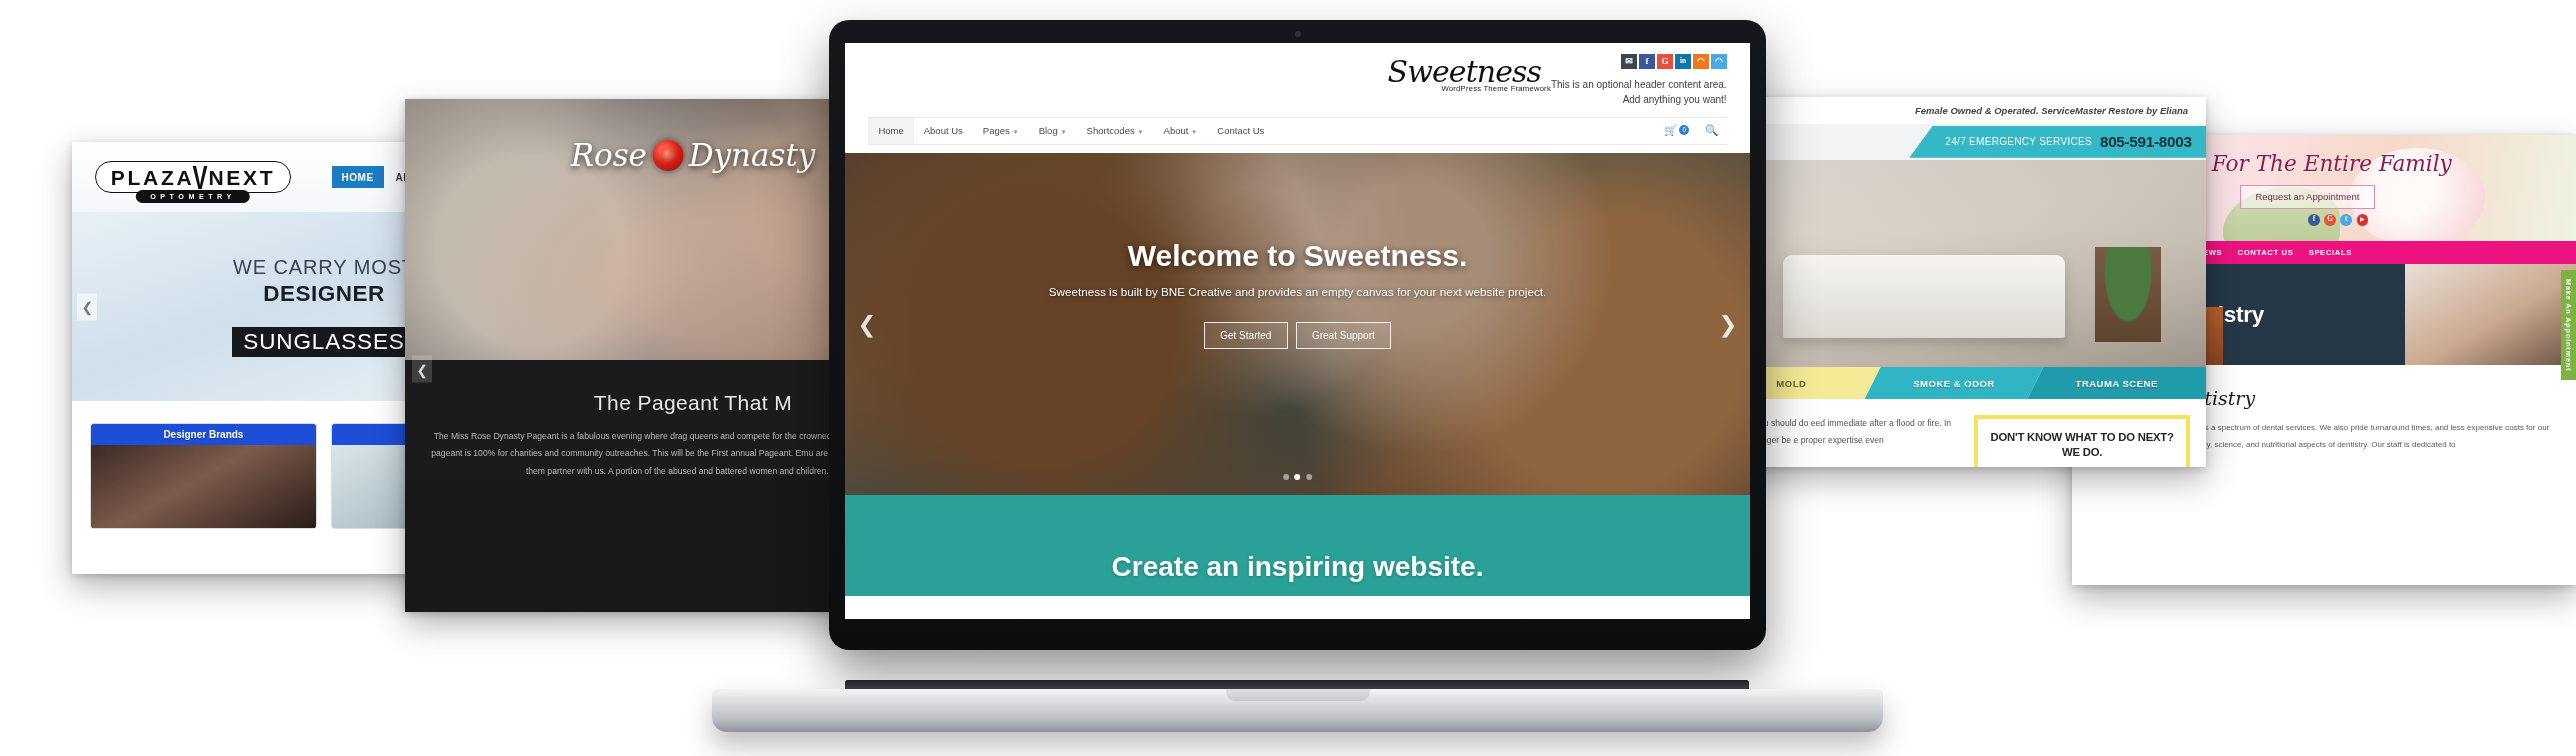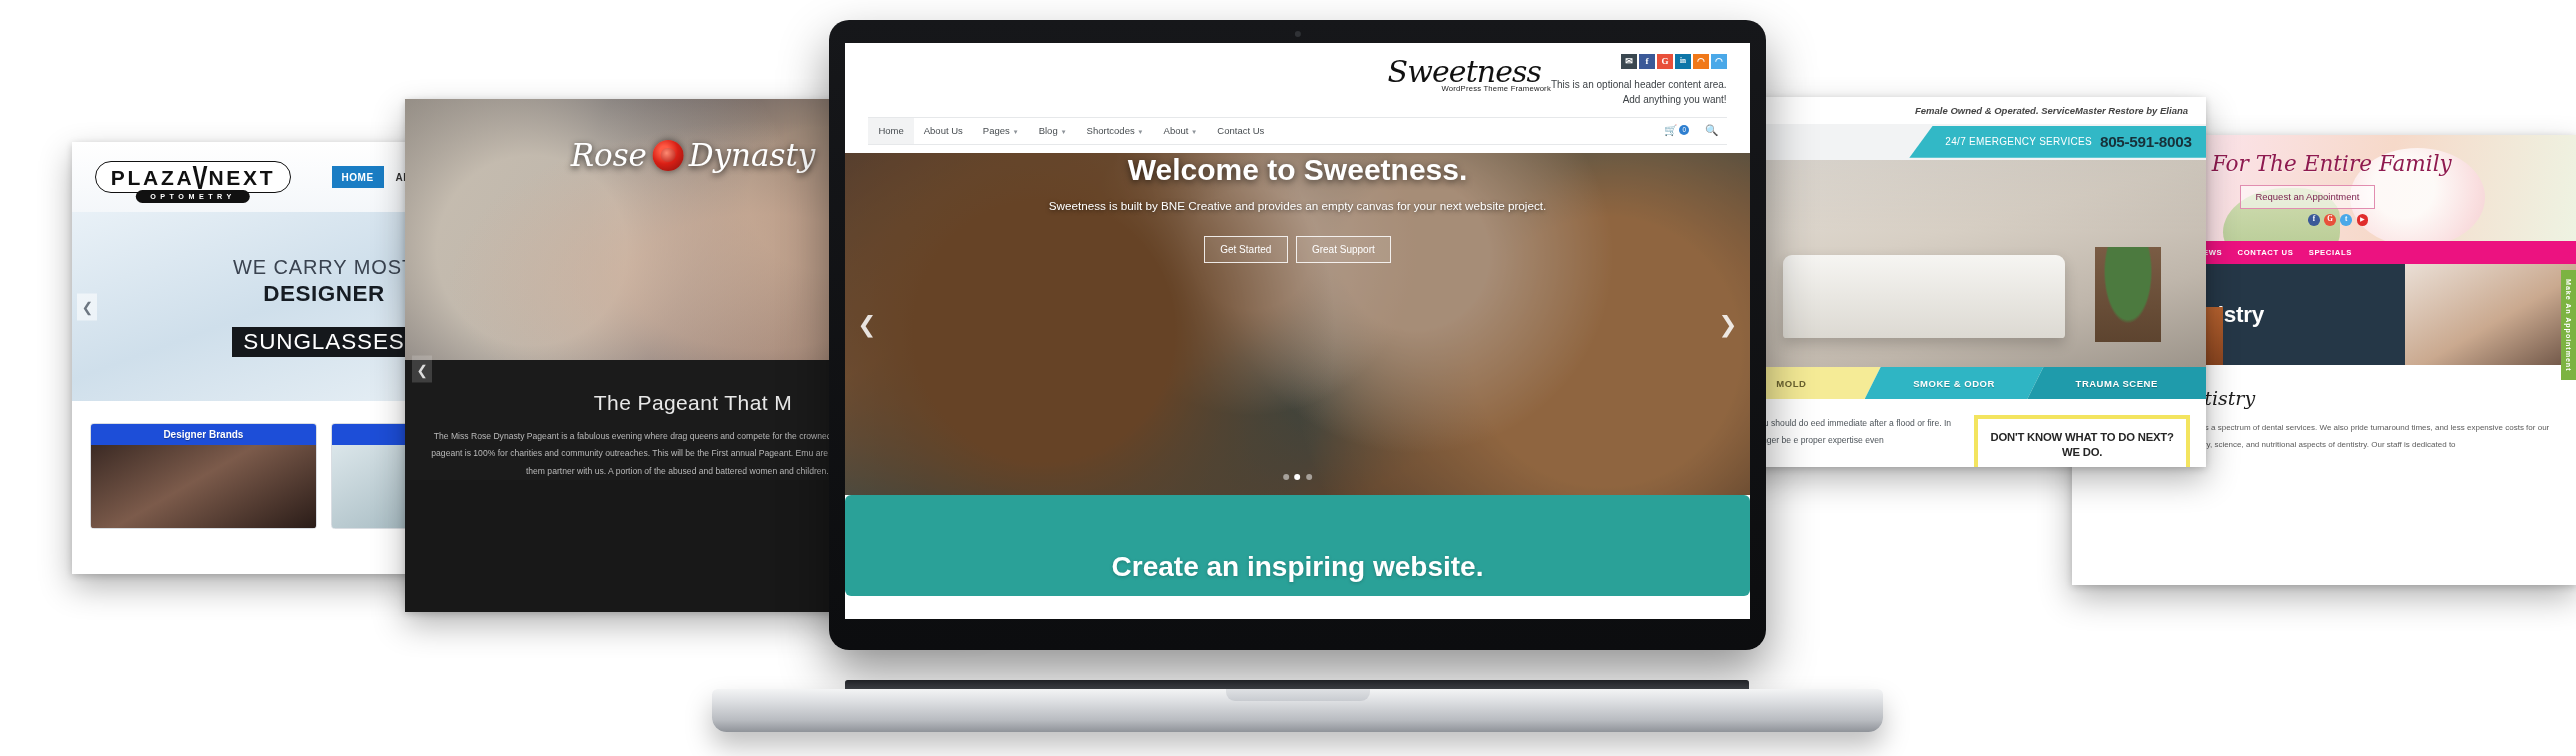--- a/index.html
+++ b/index.html
@@ -297,39 +297,39 @@
       radial-gradient(circle at 22% 52%, #8a5b33 0 18%, rgba(0,0,0,0) 40%),
       radial-gradient(circle at 45% 28%, #f0d3bb 0 11%, rgba(0,0,0,0) 30%),
       radial-gradient(circle at 63% 30%, #e6c4a6 0 12%, rgba(0,0,0,0) 32%),
       radial-gradient(circle at 84% 58%, #c58c58 0 17%, rgba(0,0,0,0) 40%),
       linear-gradient(150deg,#6f5340 0%, #9a7452 26%, #2e5d66 50%, #7a5a3e 74%, #4a3526 100%);
   }
   .sw-hero::after {
     content:""; position:absolute; inset:0; background: rgba(20,14,10,.30);
   }
   .sw-hero-in {
-    position: relative; z-index: 2; text-align: center; color: #fff;
+    position: relative; z-index: 2; text-align: center; padding-top: 86px; color: #fff;
   }
   .sw-h1 { font-size: 30px; font-weight: 700; text-shadow: 0 1.8px 7.2px rgba(0,0,0,.6); }
   .sw-sub { font-size: 11.7px; margin-top: 12.6px; text-shadow: 0 0.9px 4.5px rgba(0,0,0,.6); }
   .sw-btns { margin-top: 23.4px; display: flex; gap: 8px; justify-content: center; }
   .sw-btns div {
     border: 0.9px solid rgba(255,255,255,.85); color: #fff; font-size: 10px;
     padding: 7.2px 15.3px; background: rgba(255,255,255,.09);
   }
   .sw-arrow {
     position: absolute; top: 50%; transform: translateY(-50%); z-index: 3;
     color: rgba(255,255,255,.85); font-size: 22.5px; font-weight: 300;
   }
   .sw-dots { position: absolute; left: 50%; transform: translateX(-50%); bottom: 14.4px; display: flex; gap: 5.4px; z-index: 3; }
   .sw-dots i { width: 6.3px; height: 6.3px; border-radius: 50%; background: rgba(255,255,255,.5); display: block; }
   .sw-dots i.on { background: #fff; }
   .sw-teal {
     background: #2aa198; height: 101px; display: flex; align-items: flex-end;
-    justify-content: center; padding-bottom: 12.6px; border-radius: 6px;
+    justify-content: center; padding-bottom: 12.6px;
   }
   .sw-teal span { color: #fff; font-size: 28px; font-weight: 700; text-shadow: 0 0.9px 3.6px rgba(0,0,0,.22); }
 </style>
 </head>
 <body>
 
 <div class="stage">
 
   <div class="site" id="site-plaza">
     <div class="clip">

